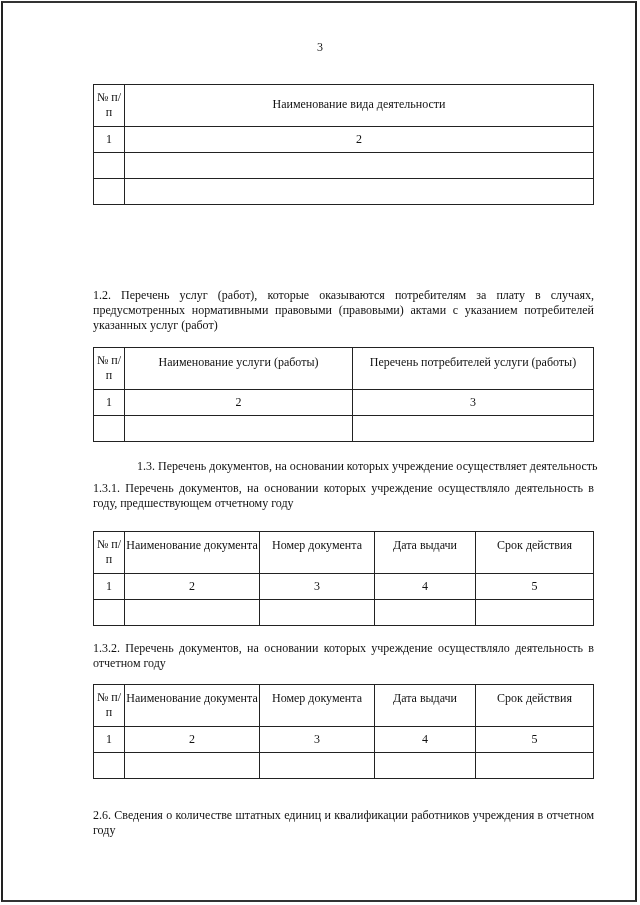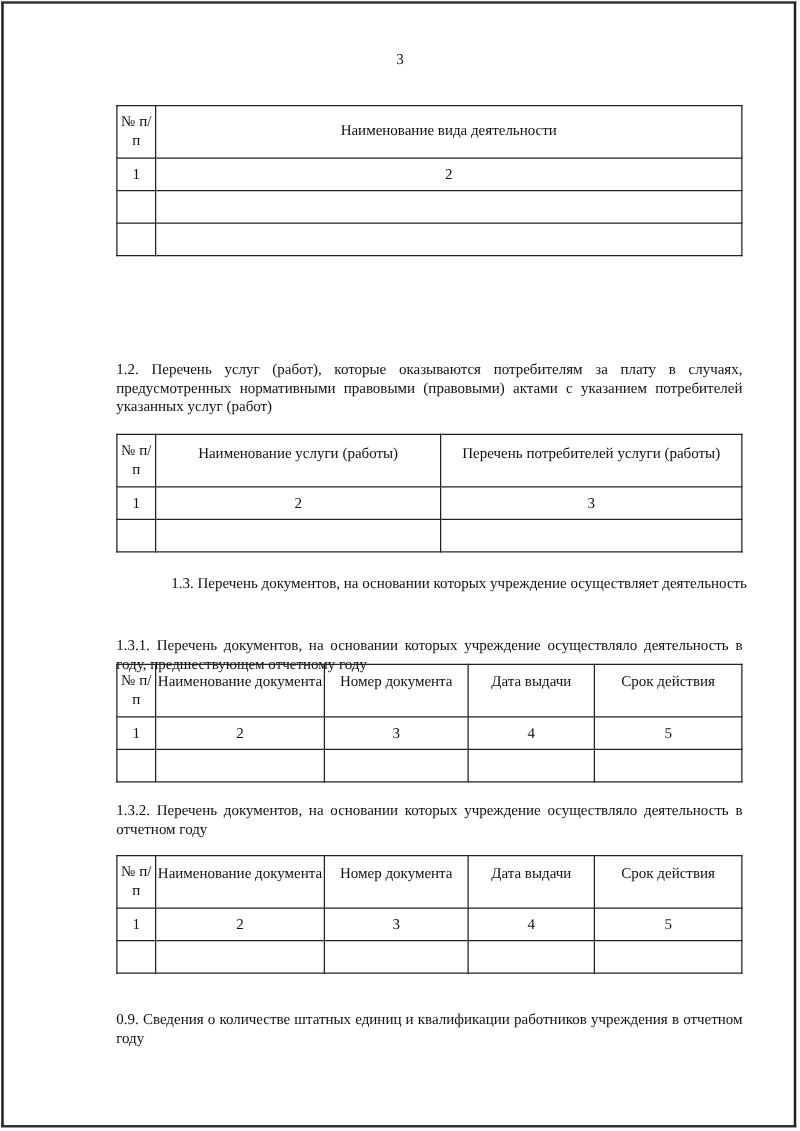--- a/index.html
+++ b/index.html
@@ -58,21 +58,21 @@
   </tr>
   <tr style="height:26px;">
     <td></td>
     <td></td>
     <td></td>
   </tr>
 </tbody>
   </table>
 
 <div class="para last-left" style="top:459px;margin-left:44px;">1.3. Перечень документов, на основании которых учреждение осуществляет деятельность</div>
-<div class="para last-left" style="top:509px;">1.3.1. Перечень документов, на основании которых учреждение осуществляло деятельность в году, предшествующем отчетному году</div>
+<div class="para last-left" style="top:481px;">1.3.1. Перечень документов, на основании которых учреждение осуществляло деятельность в году, предшествующем отчетному году</div>
 
 <table style="top:531px;">
   <tbody>
       <tr style="height:42px;">
     <td class="colnum" style="padding-top:5px;">№ п/п</td>
     <td style="width:134px; padding-top:6px;">Наименование документа</td>
     <td style="width:114px; padding-top:6px;">Номер документа</td>
     <td style="width:100px; padding-top:6px;">Дата выдачи</td>
     <td style="padding-top:6px;">Срок действия</td>
   </tr>
@@ -114,13 +114,13 @@
   <tr style="height:26px;">
     <td></td>
     <td></td>
     <td></td>
     <td></td>
     <td></td>
   </tr>
 </tbody>
   </table>
 
-<div class="para last-left" style="top:808px;">0.9. Сведения о количестве штатных единиц и квалификации работников учреждения в отчетном году</div>
+<div class="para last-left" style="top:808px;">2.6. Сведения о количестве штатных единиц и квалификации работников учреждения в отчетном году</div>
 
 </body></html>

